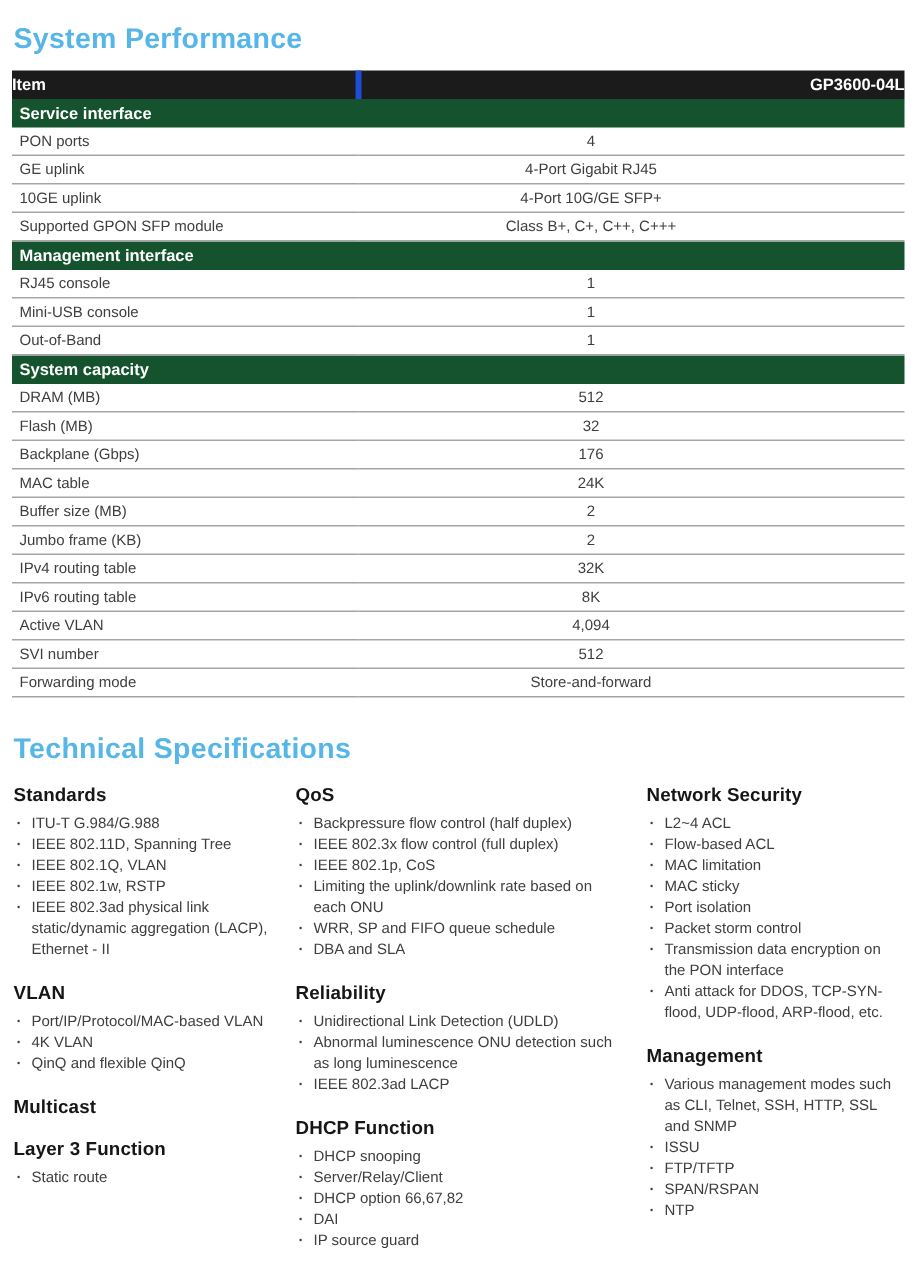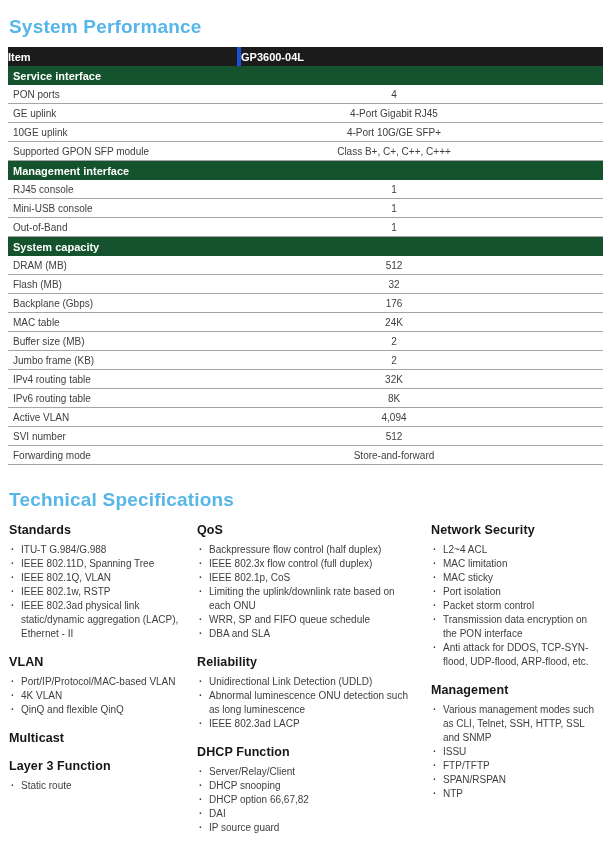--- a/index.html
+++ b/index.html
@@ -15,21 +15,21 @@
     letter-spacing:0.2px; margin:0 0 9px 1px;
   }
 
   
   table.spec-table { width:595px; border-collapse:collapse; table-layout:fixed; }
   tr.thead-row th {
     background:#1b1b1b; color:#ffffff; font-size:11px; font-weight:700;
     height:19px; padding:0; vertical-align:middle;
   }
   th.col-item { width:229px; text-align:left; padding-left:5px; border-right:4px solid #1d4ed8; }
-  th.col-model { text-align:left; padding-right:55px; }
+  th.col-model { text-align:right; padding-right:55px; }
   tr.section-row td {
     background:#14532d; color:#ffffff; font-weight:700; font-size:11px;
     height:17px; padding-left:5px; vertical-align:middle;
   }
   tr.data-row td {
     height:16px; font-size:10px; border-bottom:1px solid #a5a5a5;
     vertical-align:middle; color:#3e3e3e;
   }
   tr.data-row td.label { padding-left:5px; }
   tr.data-row td.value { text-align:center; padding-right:55px; }
@@ -207,35 +207,36 @@
         <h3>Reliability</h3>
         <ul>
           <li>Unidirectional Link Detection (UDLD)</li>
           <li>Abnormal luminescence ONU detection such as long luminescence</li>
           <li>IEEE 802.3ad LACP</li>
         </ul>
       </div>
       <div class="spec-group">
         <h3>DHCP Function</h3>
         <ul>
+          <li>DHCP snooping</li>
           <li>Server/Relay/Client</li>
-          <li>DHCP snooping</li>
           <li>DHCP option 66,67,82</li>
           <li>DAI</li>
           <li>IP source guard</li>
         </ul>
       </div>
 
     </div>
 
     <div class="spec-col c3">
       <div class="spec-group">
         <h3>Network Security</h3>
         <ul>
           <li>L2~4 ACL</li>
+          <li>Flow-based ACL</li>
           <li>MAC limitation</li>
           <li>MAC sticky</li>
           <li>Port isolation</li>
           <li>Packet storm control</li>
           <li>Transmission data encryption on the PON interface</li>
           <li>Anti attack for DDOS, TCP-SYN-flood, UDP-flood, ARP-flood, etc.</li>
         </ul>
       </div>
       <div class="spec-group">
         <h3>Management</h3>

